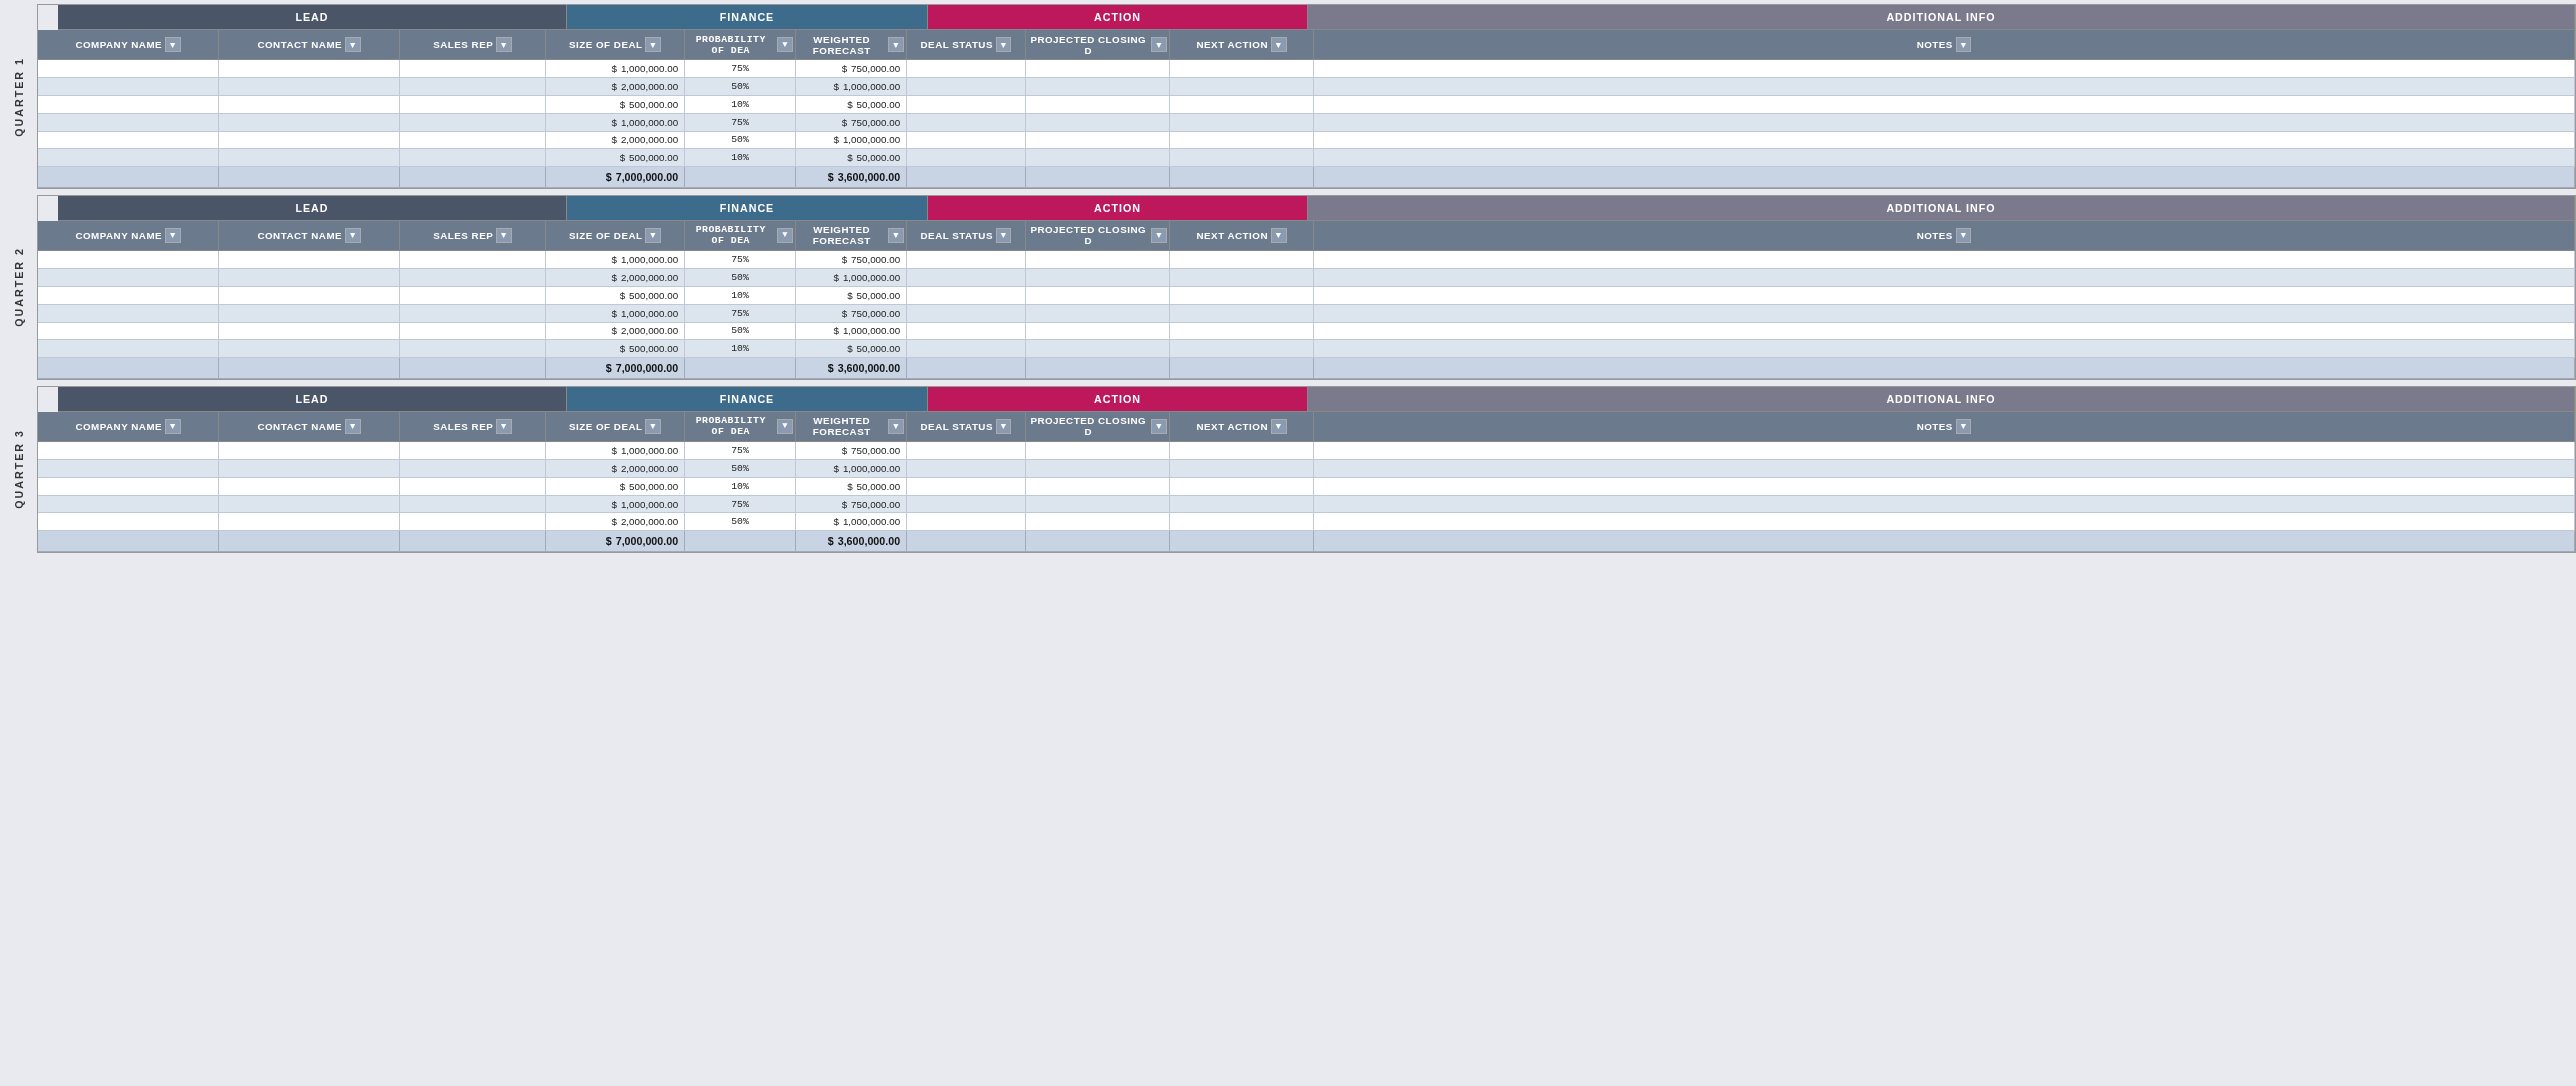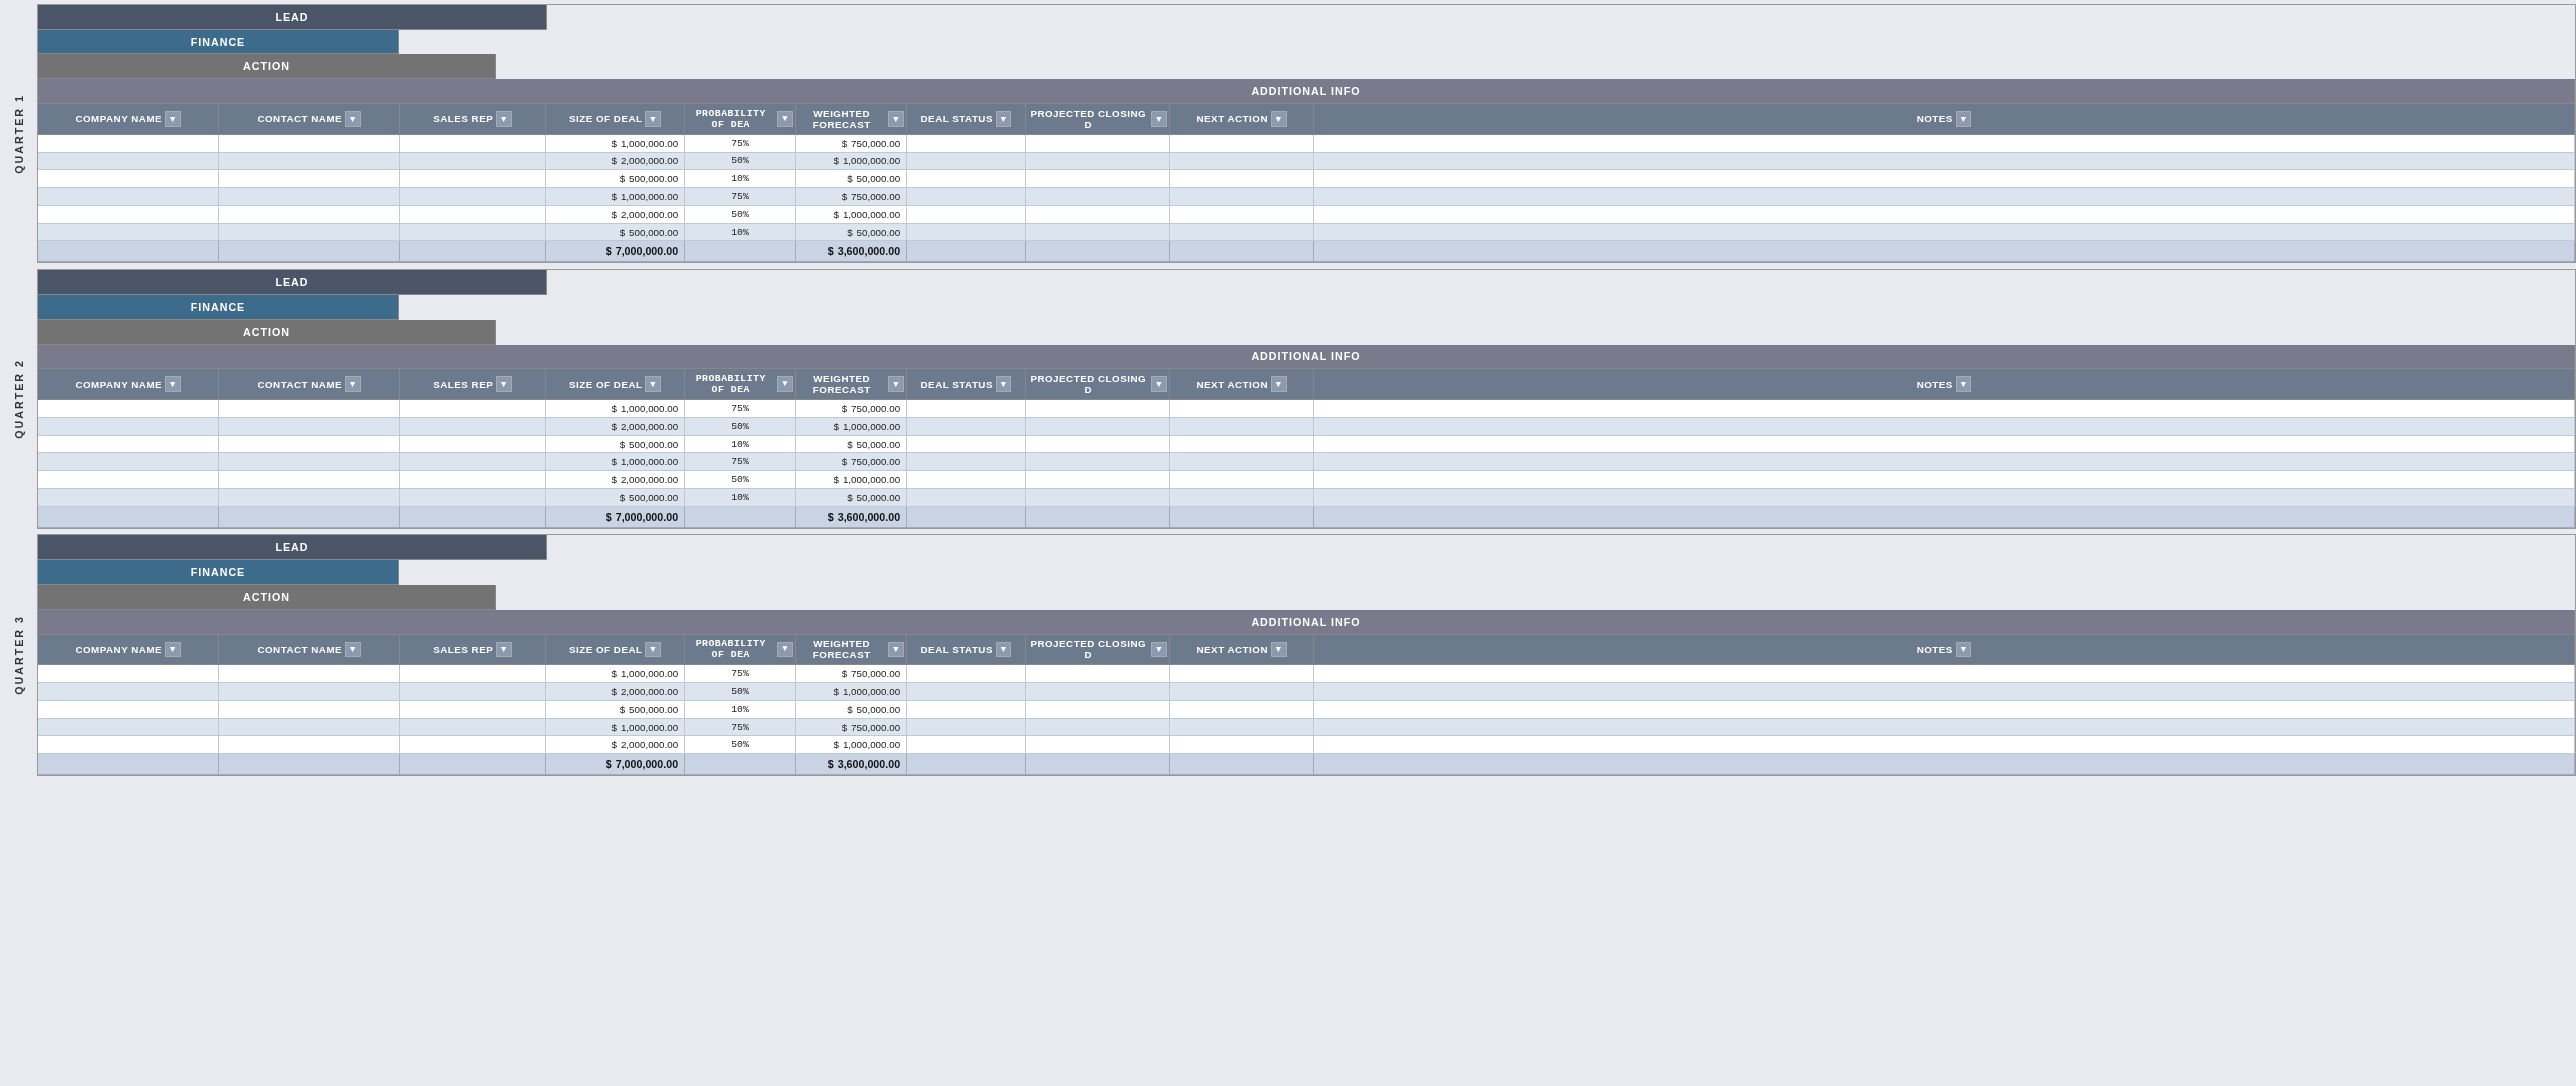--- a/index.html
+++ b/index.html
@@ -42,40 +42,40 @@
     }
 
     .table-container {
       flex: 1;
       border: 1px solid #999;
     }
 
     
     .group-header-row {
       display: flex;
-      flex-direction: column;
+      margin-left: 20px;
     }
 
     .group-cell {
       display: flex;
       align-items: center;
       justify-content: center;
       font-weight: bold;
       font-size: 10.7px;
       letter-spacing: 1px;
       color: #fff;
       border-right: 1px solid #888;
       border-bottom: 1px solid #888;
       padding: 5.9px 3.9px;
       text-align: center;
     }
 
     .group-lead { background: #4a5568; width: 509px; }
     .group-finance { background: #3d6b8c; width: 361px; }
-    .group-action { background: #737373; width: 458px; }
+    .group-action { background: #be185d; width: 380px; }
     .group-additional { background: #7a7a8c; flex: 1; }
 
     
     .sub-header-row {
       display: flex;
       flex-direction: row;
       background: #6b7a8d;
     }
 
     .sub-cell {

